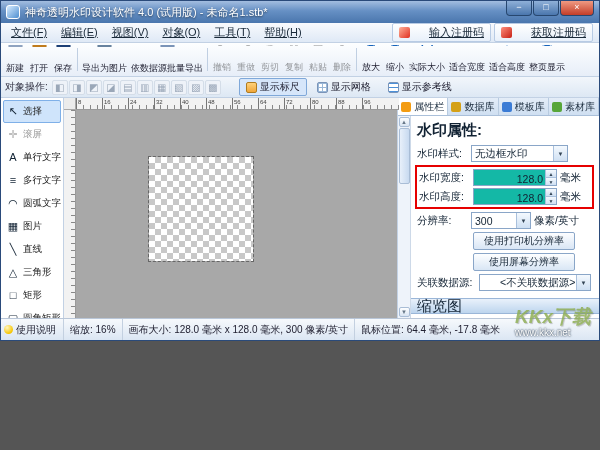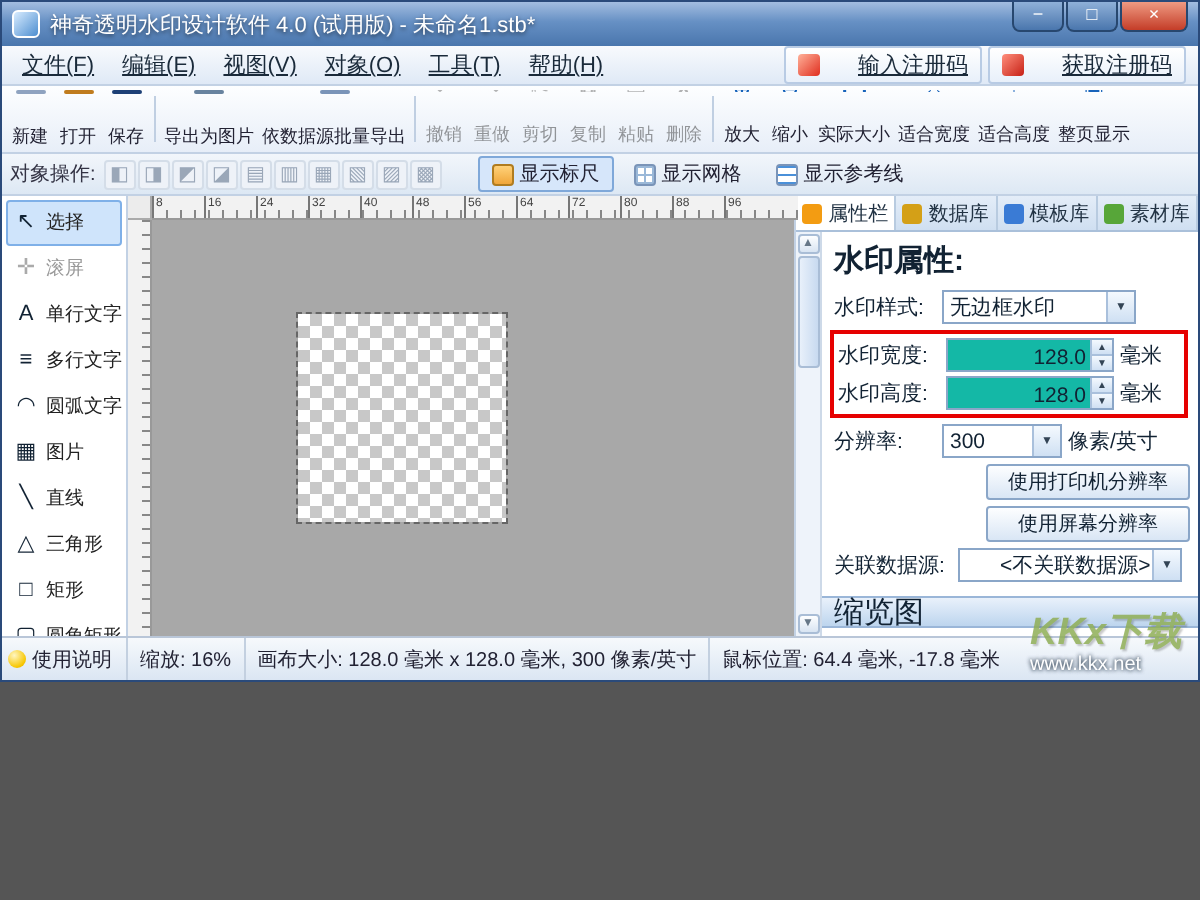--- a/index.html
+++ b/index.html
@@ -137,21 +137,21 @@
         border-left:1px solid #a9c0dc;display:flex;align-items:center;justify-content:center;font-size:6px;color:#345;}
   .spinbox{width:84px;flex:0 0 84px;height:17px;border:1px solid #8aa6c8;background:#14b8a6;display:flex;align-items:flex-end;}
   .sval{flex:1;text-align:right;padding-right:2px;}
   .spin{width:11px;flex:0 0 11px;height:100%;display:flex;flex-direction:column;border-left:1px solid #a9c0dc;}
   .spin i{flex:1;font-style:normal;font-size:5px;display:flex;align-items:center;justify-content:center;
           background:linear-gradient(#f4f9fe,#cfe0f3);color:#345;}
   .spin i+i{border-top:1px solid #a9c0dc;}
   .unit{margin-left:3px;white-space:nowrap;}
   .redframe{border:2px solid #e60000;padding:2px 1px 0 0;margin:0 1px 3px 0;}
   .redframe .prow{margin-bottom:2px;}
-  .btnrow{justify-content:flex-end;}
+  .btnrow{justify-content:flex-start;}
   .pbtn{margin-left:58px;width:102px;height:18px;font-size:10px;color:#123;font-family:inherit;
         background:linear-gradient(#fdfeff,#d9e6f5);border:1px solid #8aa6c8;border-radius:2px;}
   .pspacer{height:26px;}
   .thumbhead{height:16px;flex:0 0 16px;margin:4px -4px 0 -4px;display:flex;align-items:center;padding-left:6px;
              font-size:15px;color:#123;background:linear-gradient(#e9f1fb,#bdd5ee);
              border-top:1px solid #9ab6d8;border-bottom:1px solid #9ab6d8;}
   .thumbarea{flex:1;display:flex;justify-content:center;align-items:flex-start;padding-top:7px;}
   .thumb{width:74px;height:76px;border:1px dashed #777;background-color:#fff;
     background-image:linear-gradient(45deg,#ccc 25%,transparent 25%,transparent 75%,#ccc 75%),
                      linear-gradient(45deg,#ccc 25%,transparent 25%,transparent 75%,#ccc 75%);

